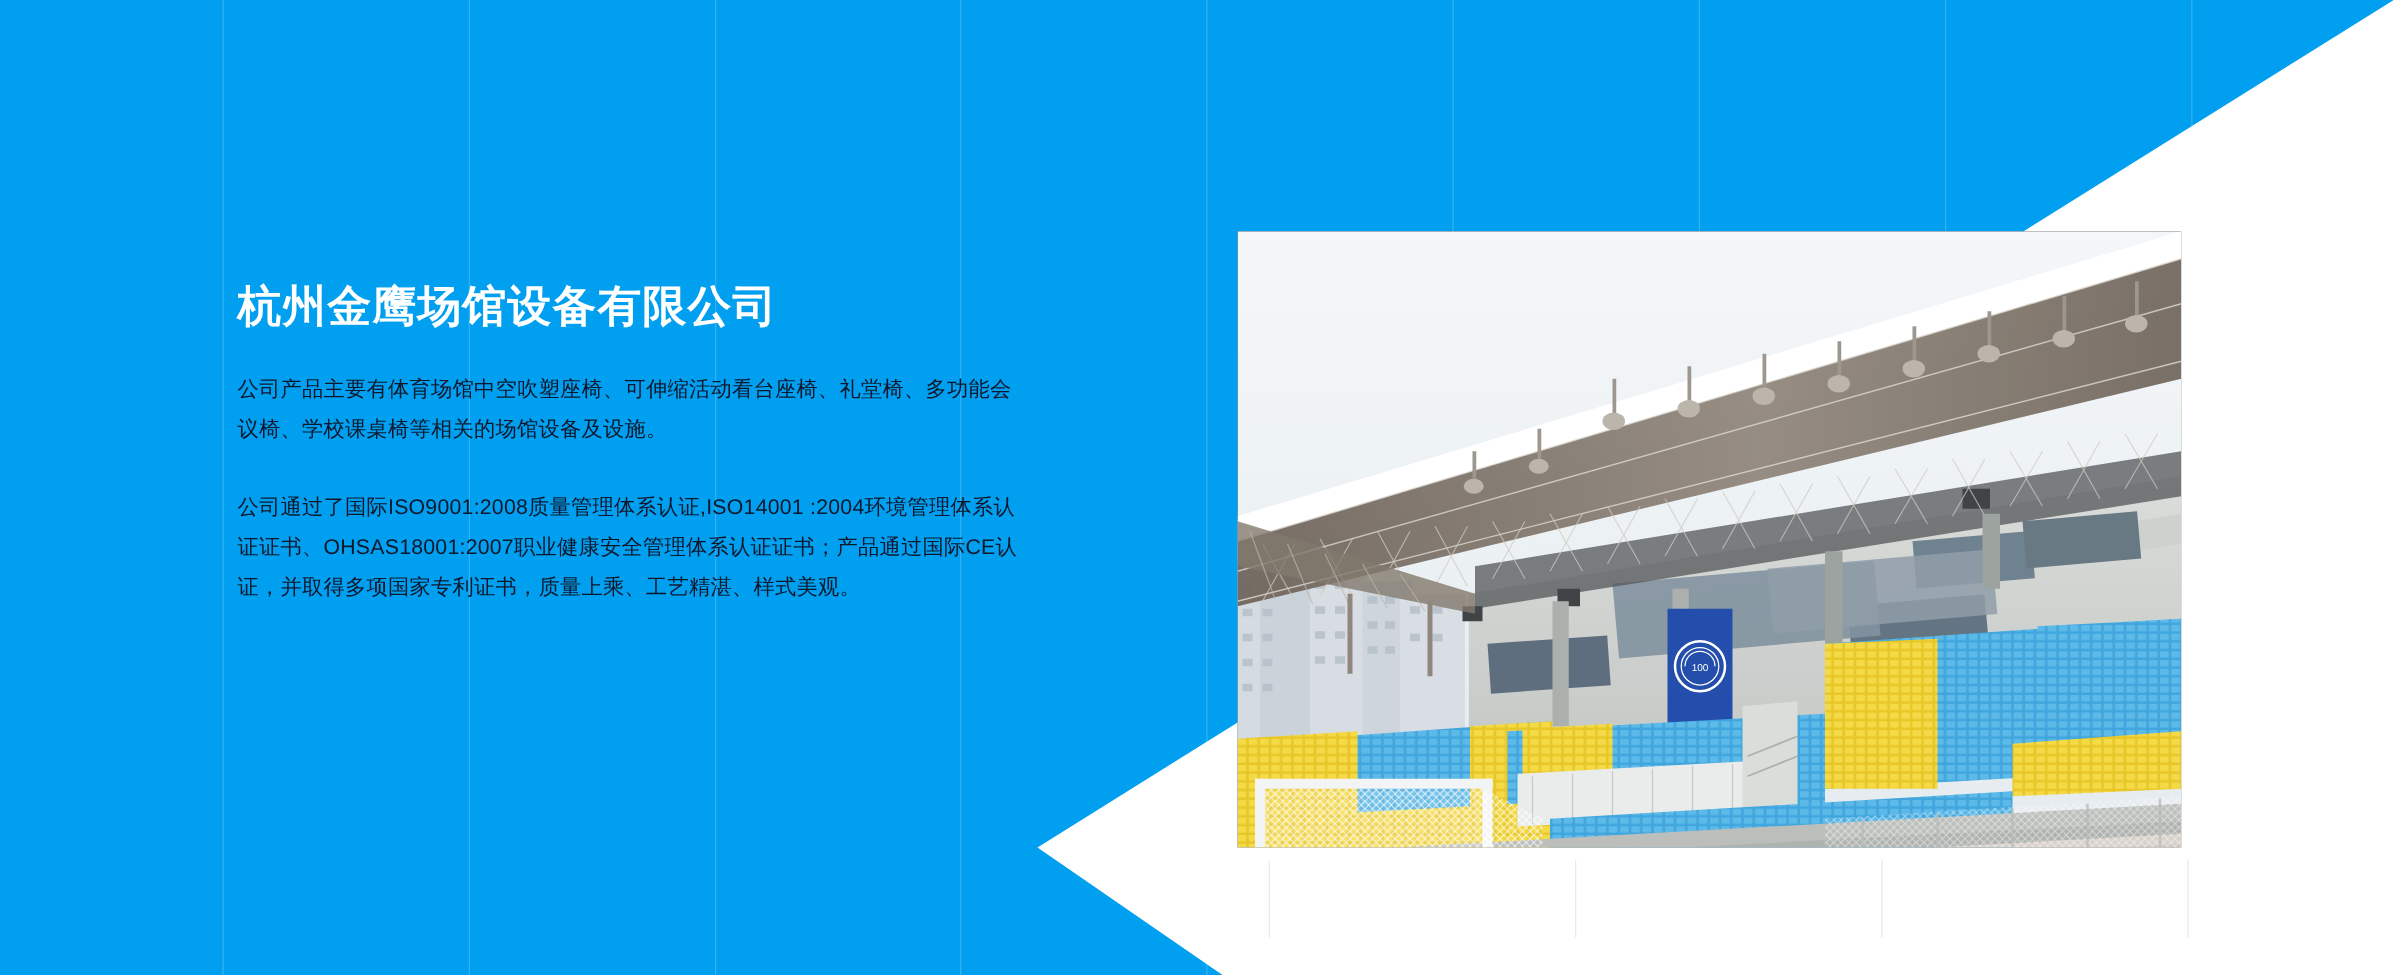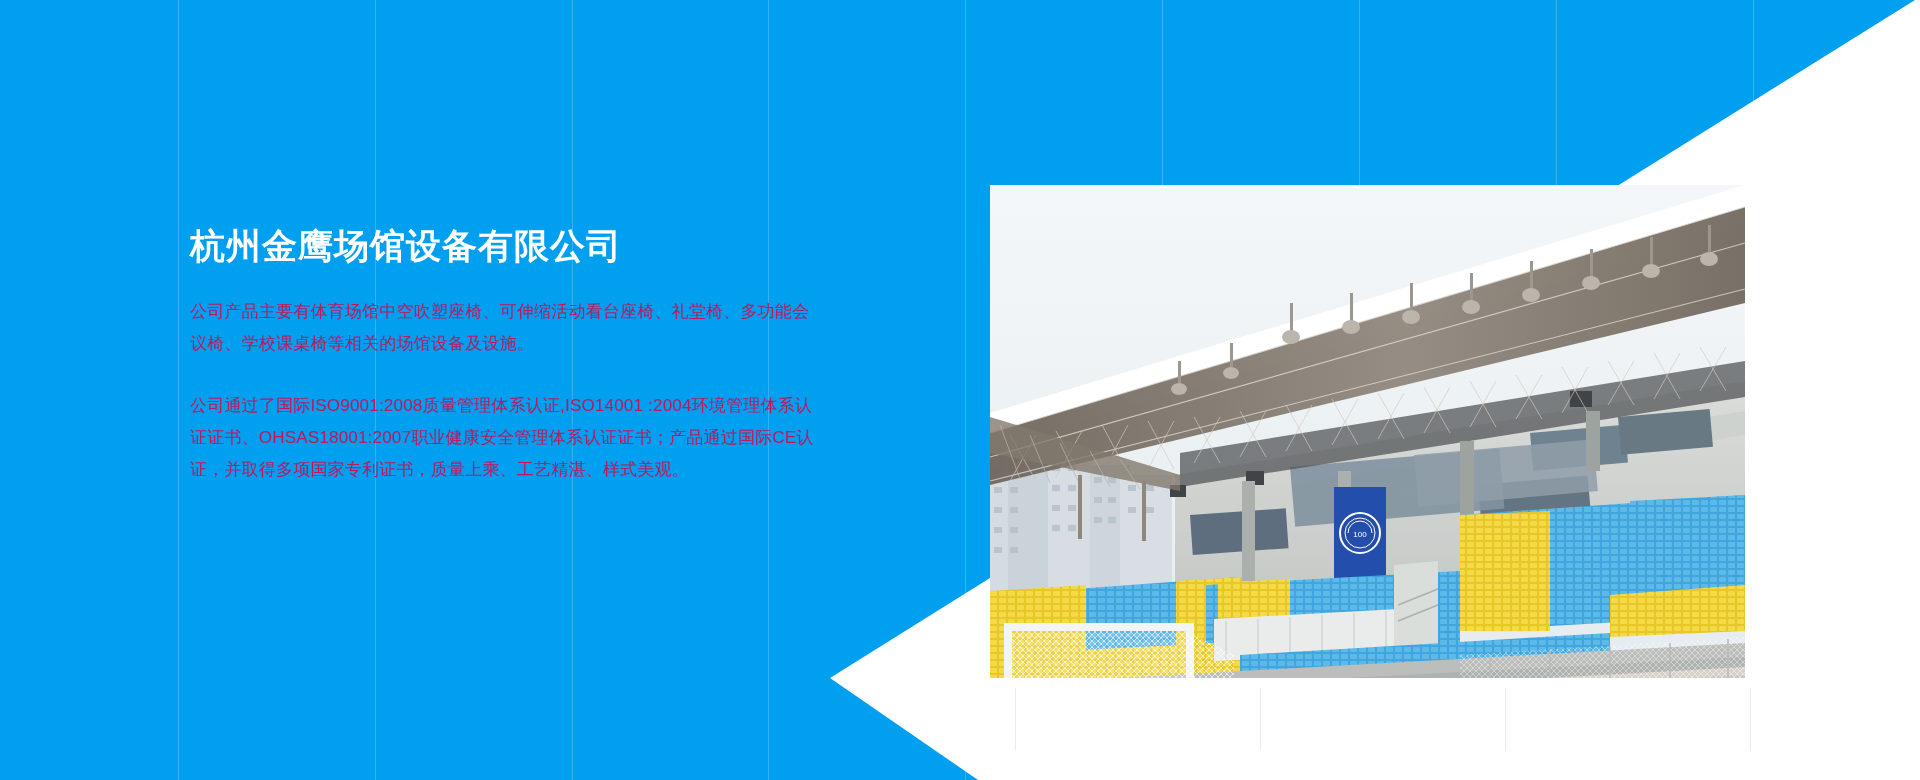--- a/index.html
+++ b/index.html
@@ -81,21 +81,21 @@
     letter-spacing: 1px;
     line-height: 48px;
     margin: 0 0 26px 0;
     color: #ffffff;
     white-space: nowrap;
   }
   .para {
     font-size: 17px;
     line-height: 32px;
     margin: 0 0 30px 0;
-    color: #be185d;
+    color: #0f172a;
     letter-spacing: 0.2px;
   }
   .para:last-child { margin-bottom: 0; }
 
   
   .photo {
     position: absolute;
     left: 990px;
     top: 185px;
     width: 755px;

